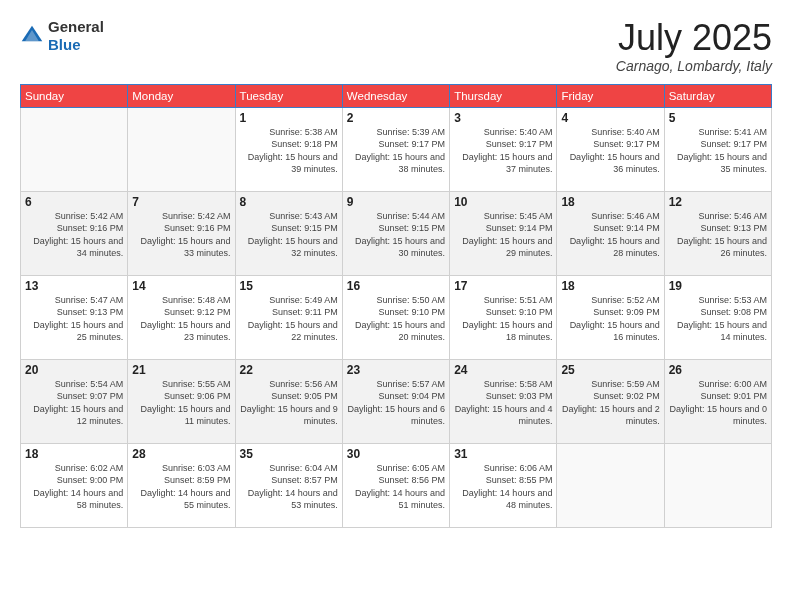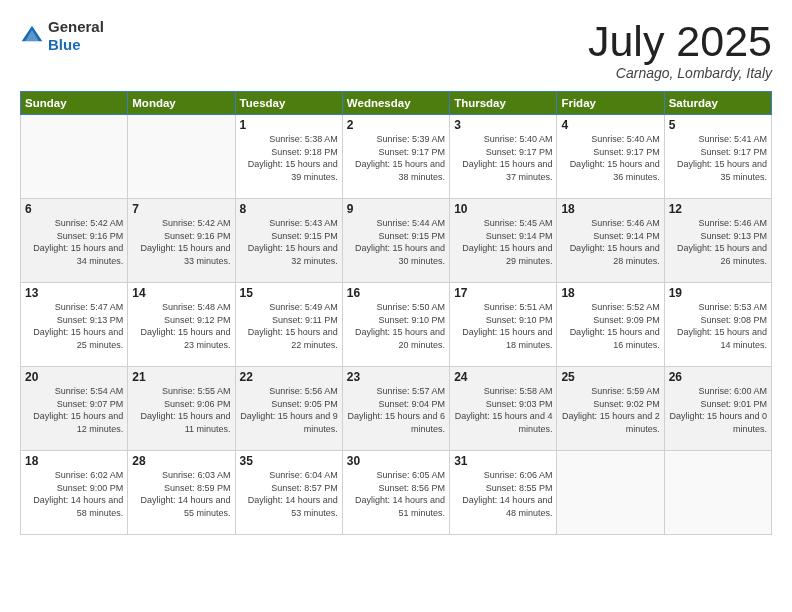--- a/index.html
+++ b/index.html
@@ -37,42 +37,42 @@
     .logo-blue { color: #1a6bb5; }
     .logo-icon {
       width: 24px;
       height: 24px;
       margin-right: 2px;
     }
     .title-block {
       text-align: right;
     }
     .month-title {
-      font-size: 43px;
+      font-size: 36px;
       color: #222;
       font-weight: normal;
       line-height: 1.1;
     }
     .location {
       font-size: 14px;
       color: #444;
       font-style: italic;
     }
     .calendar {
       flex: 1;
       border: 1px solid #ccc;
       border-collapse: collapse;
       width: 100%;
       table-layout: fixed;
     }
     .calendar th {
-      background-color: #4d7c0f;
+      background-color: #ef4444;
       color: #fff;
       font-size: 11.5px;
-      font-weight: bold;
+      font-weight: normal;
       padding: 5px 4px;
       text-align: left;
       border: 1px solid #3a7bc8;
     }
     .calendar td {
       border: 1px solid #d0d0d0;
       vertical-align: top;
       padding: 3px 4px;
       font-size: 9.5px;
       color: #333;

